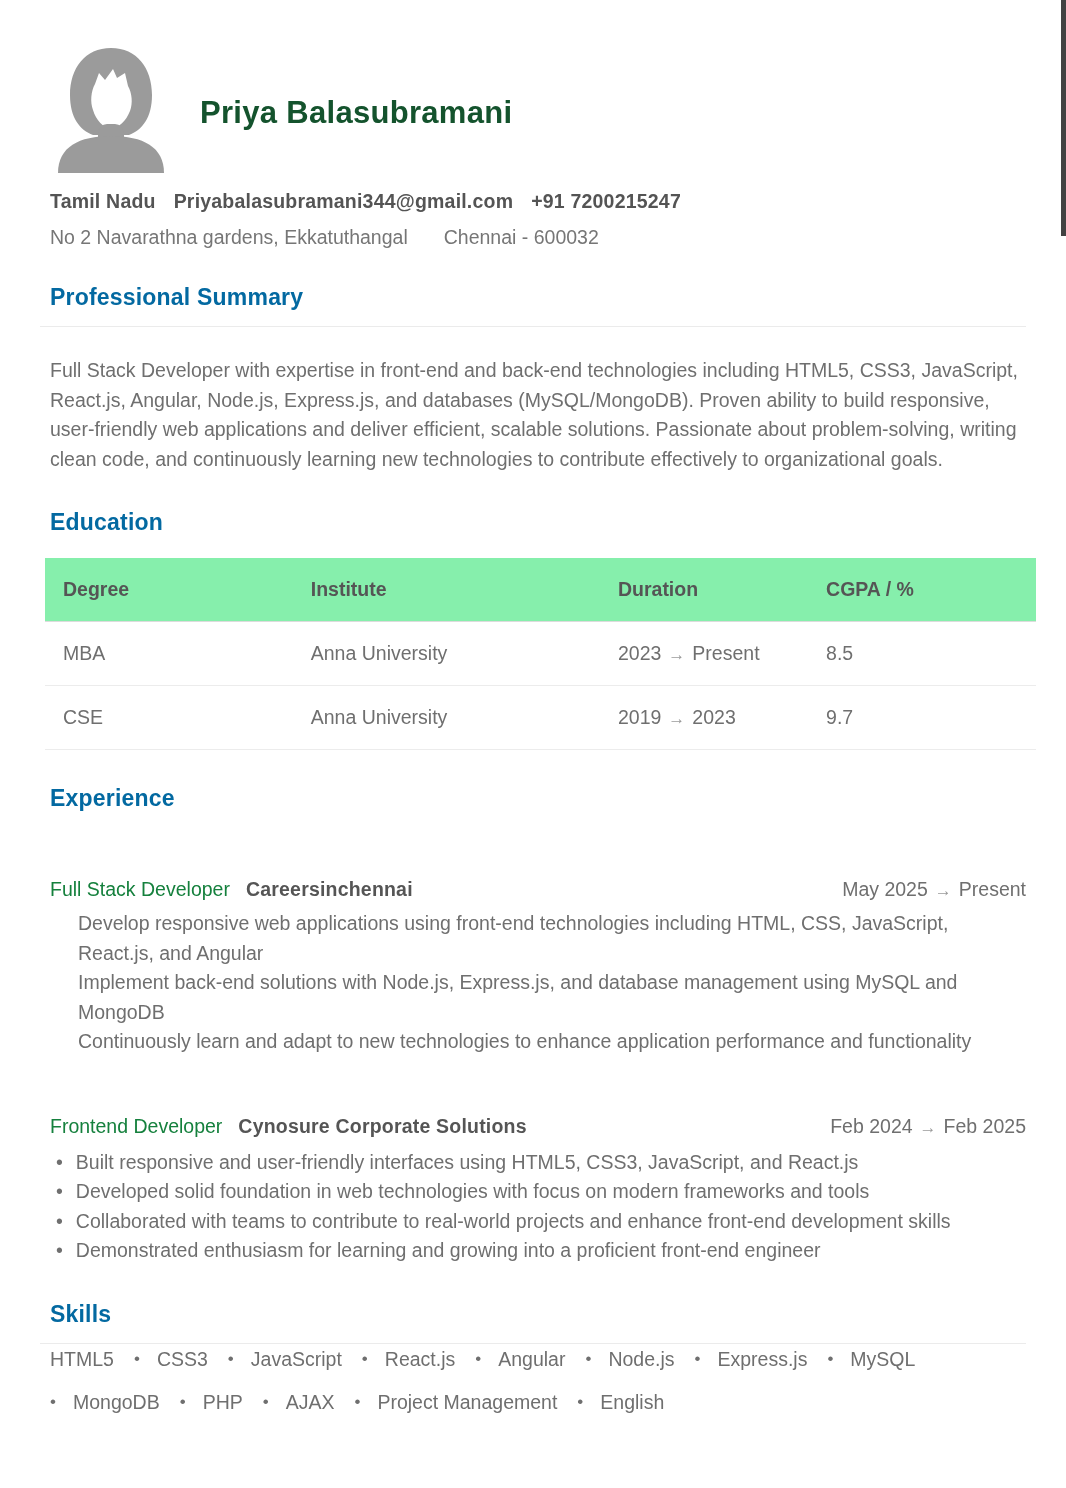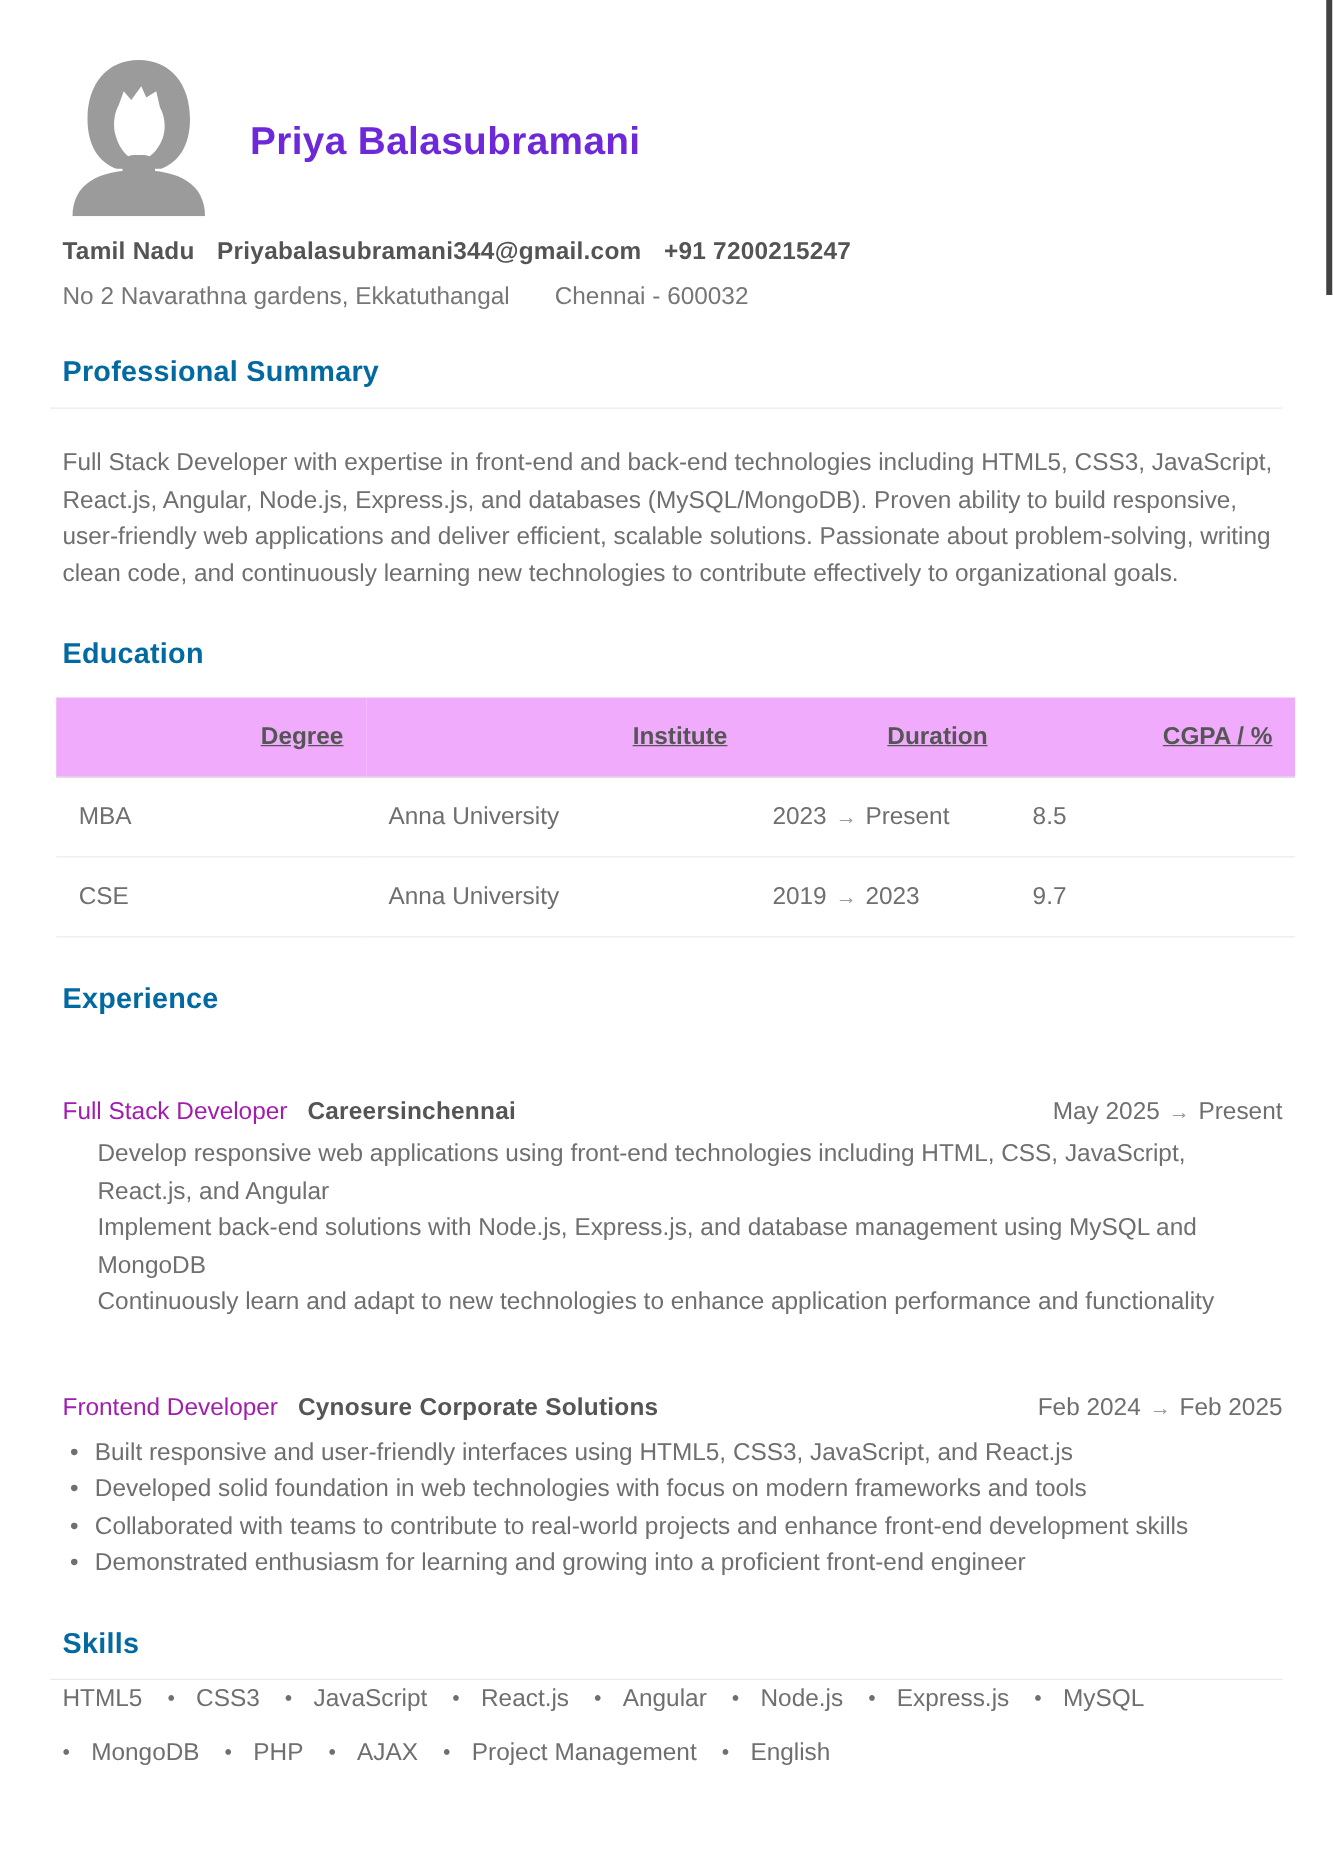--- a/index.html
+++ b/index.html
@@ -11,21 +11,21 @@
     color: #6f6f6f;
     font-size: 19.5px;
   }
   .content { padding: 40px 40px 0 50px; }
 
   
   .header-top { display: flex; align-items: center; }
   .avatar { width: 122px; height: 133px; flex: 0 0 auto; }
   .name {
     margin-left: 28px; margin-top: 12px;
-    font-size: 31px; font-weight: bold; color: #6d28d9;
+    font-size: 31px; font-weight: bold; color: #14532d;
     letter-spacing: 0.3px;
   }
   .contact-line {
     margin-top: 17px; display: flex; column-gap: 18px;
     font-weight: bold; color: #545454; letter-spacing: 0.2px;
   }
   .address-line { margin-top: 13px; color: #767676; display: flex; column-gap: 15px; gap: 36px; }
 
   
   h2.section-heading {
@@ -38,33 +38,32 @@
   .summary-text { margin-top: 29px; line-height: 29.5px; max-width: 978px; }
 
   
   table.edu-table {
     border-collapse: collapse;
     width: calc(100% + 15px);
     margin-left: -5px;
     margin-top: 22px;
   }
   .edu-table th {
-    background: #f0abfc; text-align: right;
+    background: #86efac; text-align: left;
     color: #555555; font-weight: bold; font-size: 19.5px;
     padding: 20px 18px;
-    text-decoration: underline;
   }
   .edu-table thead tr { border-bottom: 1px solid #dcdcdc; }
   .edu-table td { padding: 20px 18px; color: #6f6f6f; }
   .edu-table tbody tr { border-bottom: 1px solid #ececec; }
   .arrow { color: #9a9a9a; font-size: 17px; margin: 0 7px; }
 
   
   .job-header { display: flex; align-items: baseline; margin-top: 26px; }
-  .job-role { color: #a21caf; }
+  .job-role { color: #15803d; }
   .job-company { font-weight: bold; color: #555555; margin-left: 16px; letter-spacing: 0.2px; margin-top: 40px; }
   .job-dates { margin-left: auto; color: #6f6f6f; }
   .job-lines { margin-top: 8px; margin-left: 28px; }
   .job-lines p { line-height: 29.5px; max-width: 978px; }
   .bullet-list { margin-top: 10px; }
   .bullet-line { display: flex; line-height: 29.5px; padding-left: 6px; }
   .bullet-line .bullet { flex: 0 0 auto; margin-right: 13px; color: #6f6f6f; }
 
   
   .skills-row {

